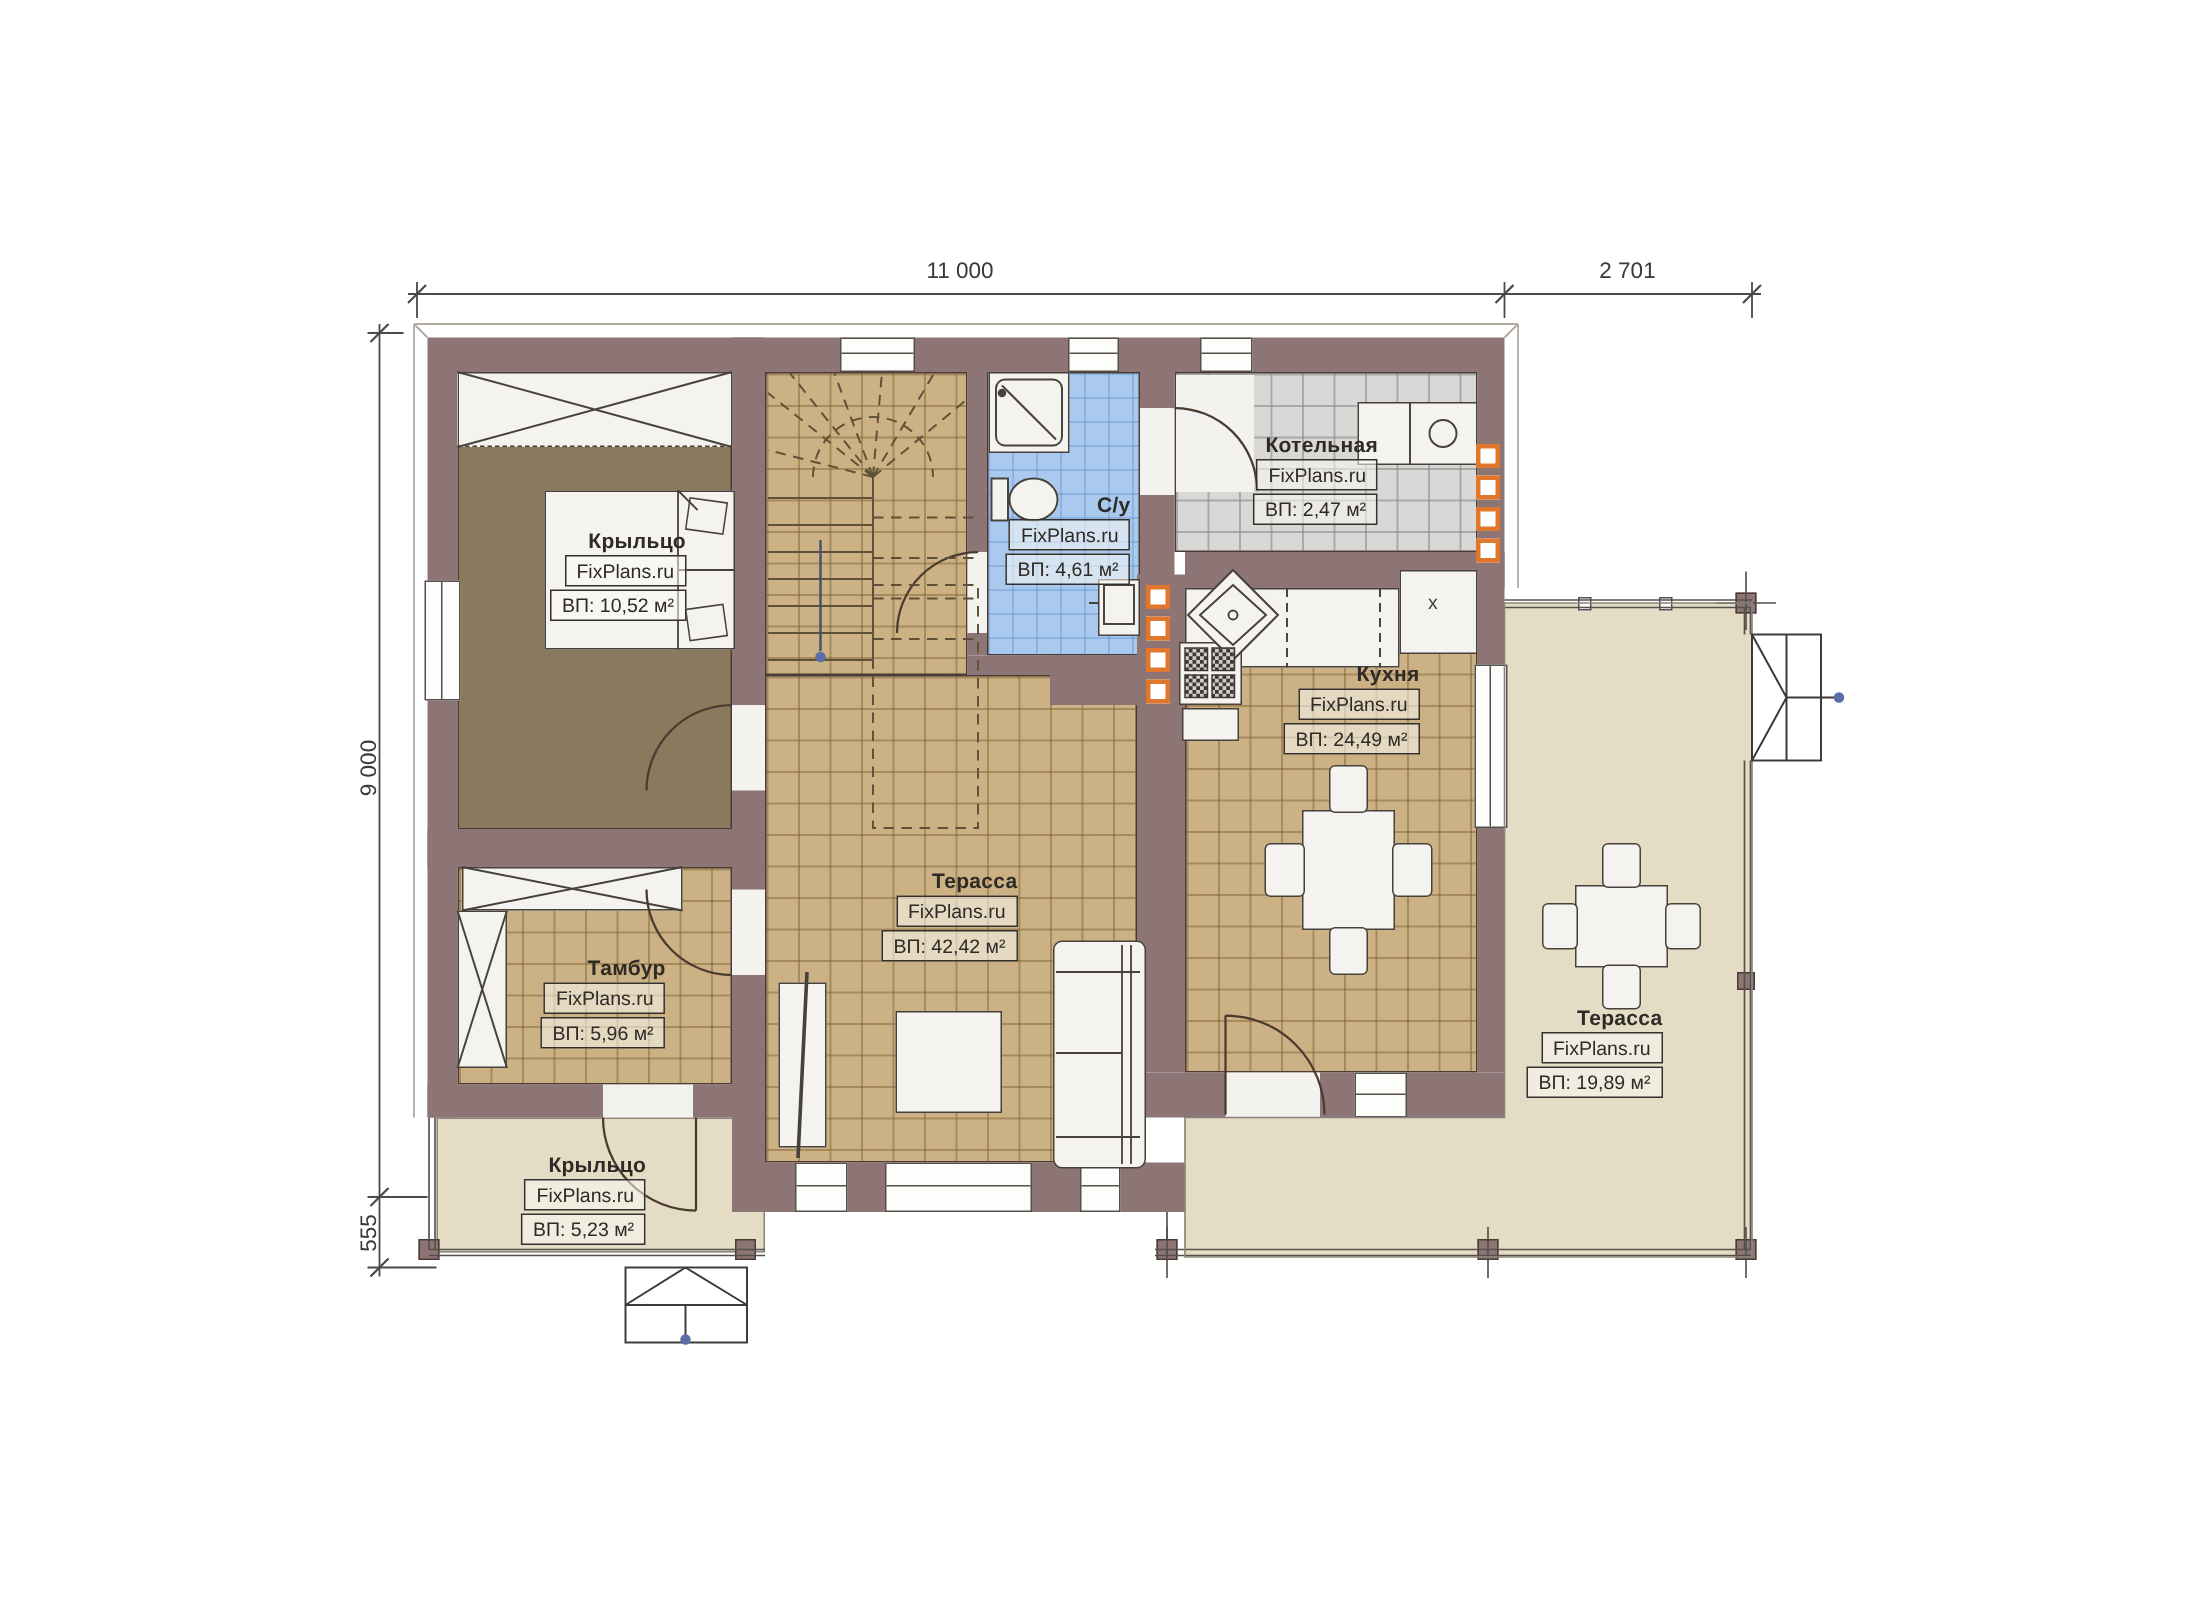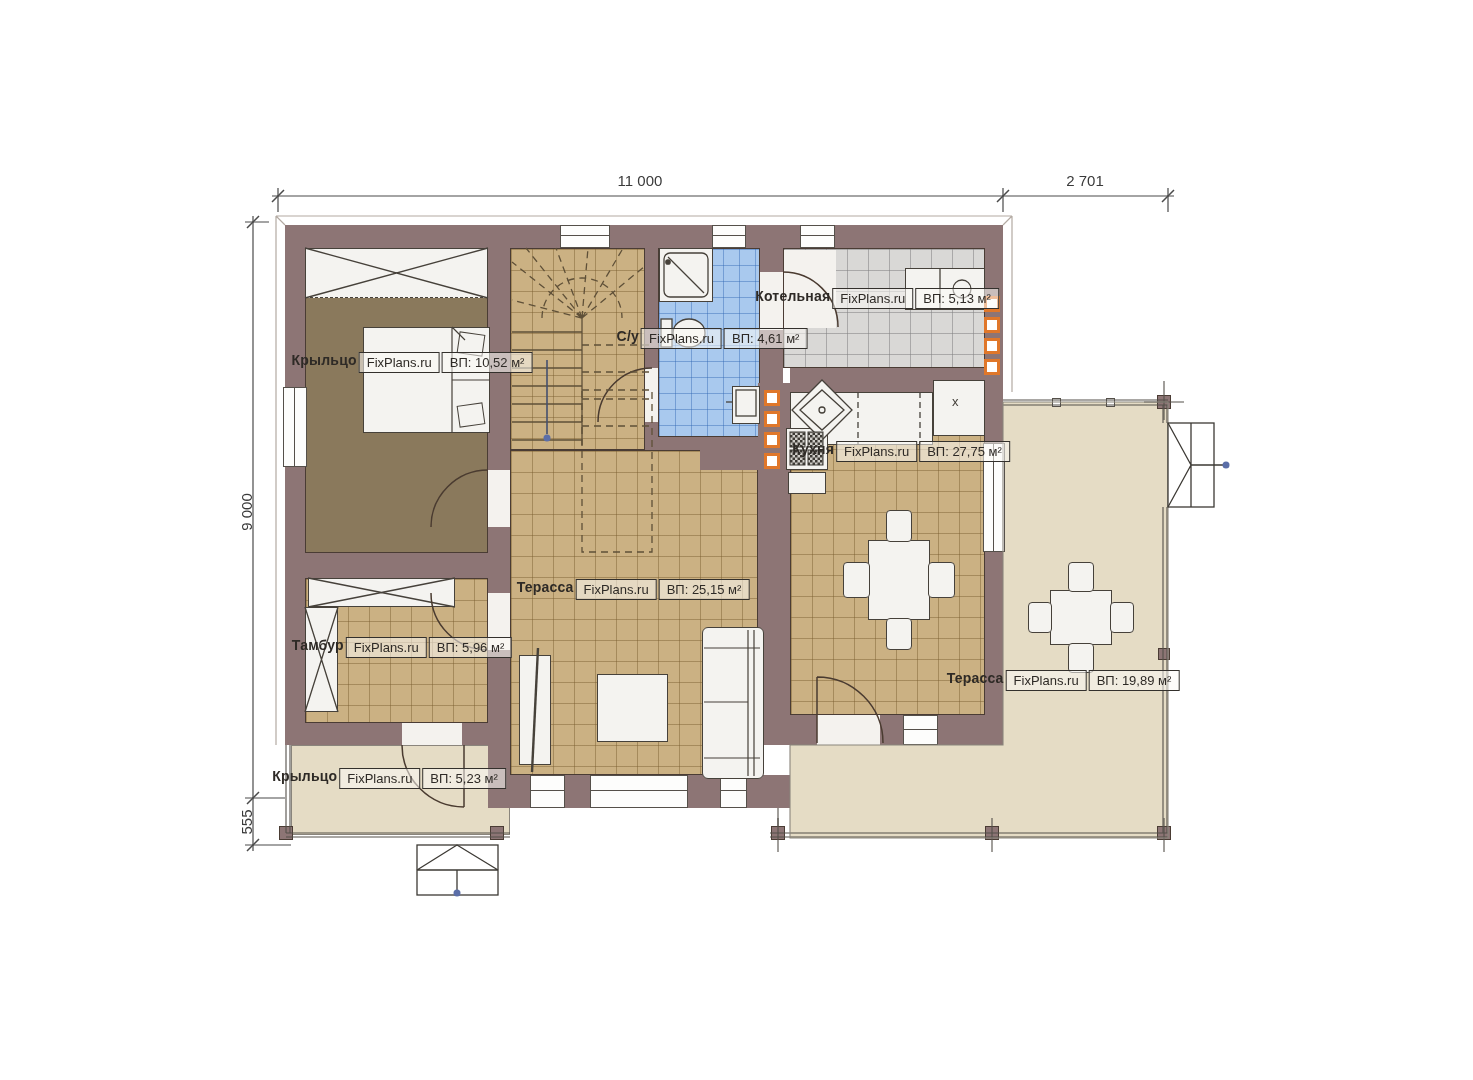--- a/index.html
+++ b/index.html
@@ -28,22 +28,22 @@
   
   .winH,.winV{position:absolute;box-sizing:border-box;background:#fdfdfc;border:1px solid #55504a;}
   .winH::before{content:"";position:absolute;left:0;right:0;top:45%;height:1px;background:#55504a;}
   .winV::before{content:"";position:absolute;top:0;bottom:0;left:45%;width:1px;background:#55504a;}
   
   .furn{position:absolute;box-sizing:border-box;background:#f4f3f0;border:1.4px solid #46413a;}
   .dash-b{border-bottom-style:dashed;}
   
   .vent{position:absolute;box-sizing:border-box;width:16px;height:16px;background:#fff;border:3.5px solid #e0772a;}
   
-  .room-label{position:absolute;transform:translateX(-50%);display:flex;flex-direction:row;
-              align-items:flex-start;gap:2px;z-index:30;white-space:nowrap;}
+  .room-label{position:absolute;transform:translateX(-50%);display:flex;flex-direction:column;
+              align-items:flex-end;gap:2px;z-index:30;white-space:nowrap;}
   .room-name{font-size:14px;font-weight:bold;letter-spacing:.2px;}
   .label-box{font-size:13px;border:1.6px solid #33302c;background:rgba(252,250,245,.55);
              padding:1px 7px;line-height:17px;}
   .dim-label{position:absolute;transform:translateX(-50%);font-size:15px;color:#3a3a3a;z-index:30;}
   .dim-label.vert{transform:translate(-50%,-50%) rotate(-90deg);}
   .counter-x{position:absolute;font-size:13px;color:#44403a;z-index:25;}
   svg.overlay{position:absolute;left:0;top:0;z-index:20;pointer-events:none;}
   .pillow{position:absolute;box-sizing:border-box;background:#f4f3f0;border:1.2px solid #46413a;}
   .post{position:absolute;box-sizing:border-box;background:#8d7575;border:1px solid #4a3c34;}
   .postS{position:absolute;box-sizing:border-box;background:#fdfdfc;border:1px solid #55504a;}
@@ -276,33 +276,33 @@
 
   <div class="room-label" style="left:712px;top:328px;">
     <div class="room-name">С/у</div>
     <div class="label-box">FixPlans.ru</div>
     <div class="label-box">ВП: 4,61 м²</div>
   </div>
 
   <div class="room-label" style="left:877px;top:288px;">
     <div class="room-name">Котельная</div>
     <div class="label-box">FixPlans.ru</div>
-    <div class="label-box">ВП: 5,13 м²</div>
+    <div class="label-box">ВП: 2,47 м²</div>
   </div>
 
   <div class="room-label" style="left:901px;top:441px;">
     <div class="room-name">Кухня</div>
     <div class="label-box">FixPlans.ru</div>
-    <div class="label-box">ВП: 27,75 м²</div>
+    <div class="label-box">ВП: 24,49 м²</div>
   </div>
 
   <div class="room-label" style="left:633px;top:579px;">
     <div class="room-name">Терасса</div>
     <div class="label-box">FixPlans.ru</div>
-    <div class="label-box">ВП: 25,15 м²</div>
+    <div class="label-box">ВП: 42,42 м²</div>
   </div>
 
   <div class="room-label" style="left:402px;top:637px;">
     <div class="room-name">Тамбур</div>
     <div class="label-box">FixPlans.ru</div>
     <div class="label-box">ВП: 5,96 м²</div>
   </div>
 
   <div class="room-label" style="left:389px;top:768px;">
     <div class="room-name">Крыльцо</div>

